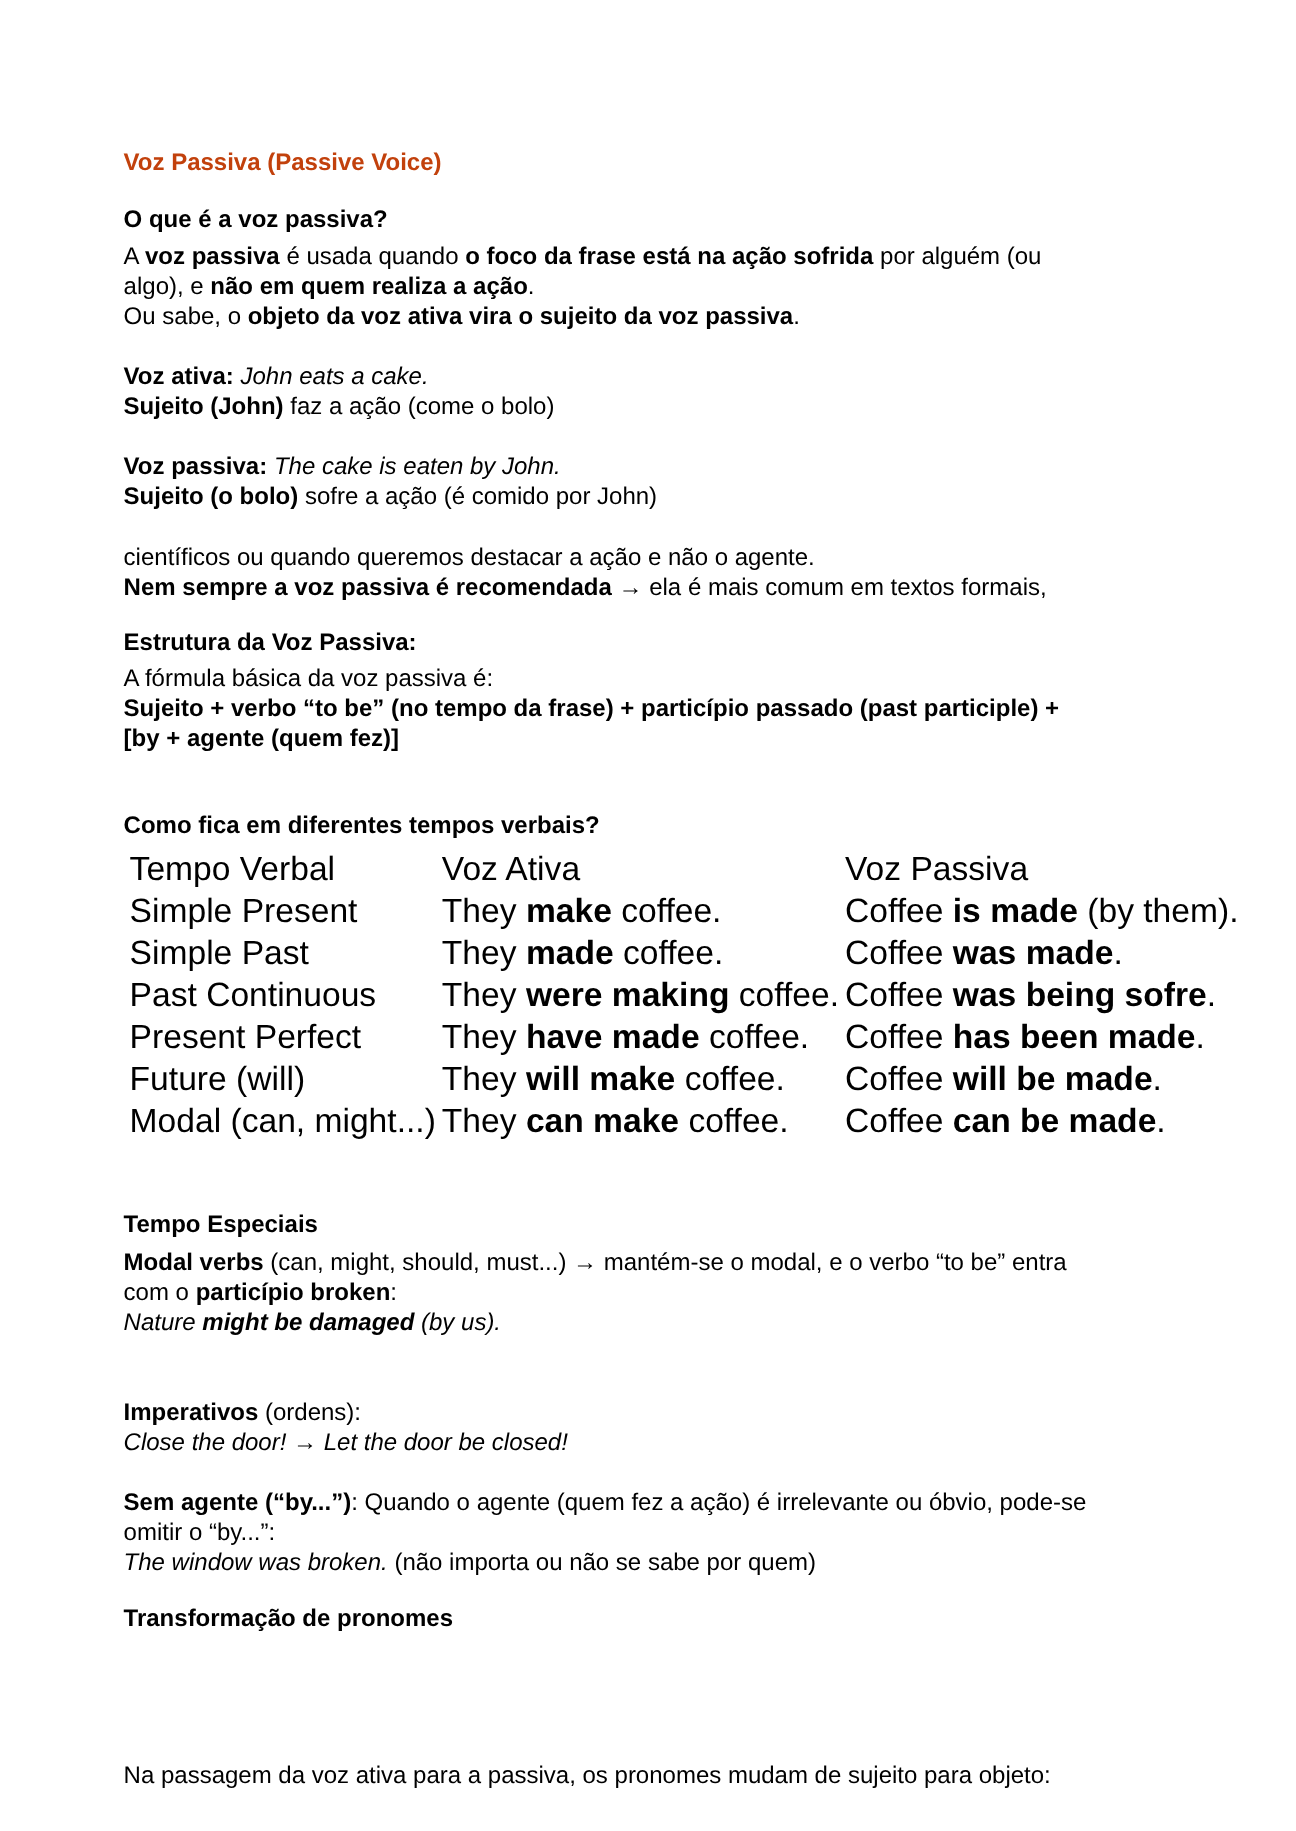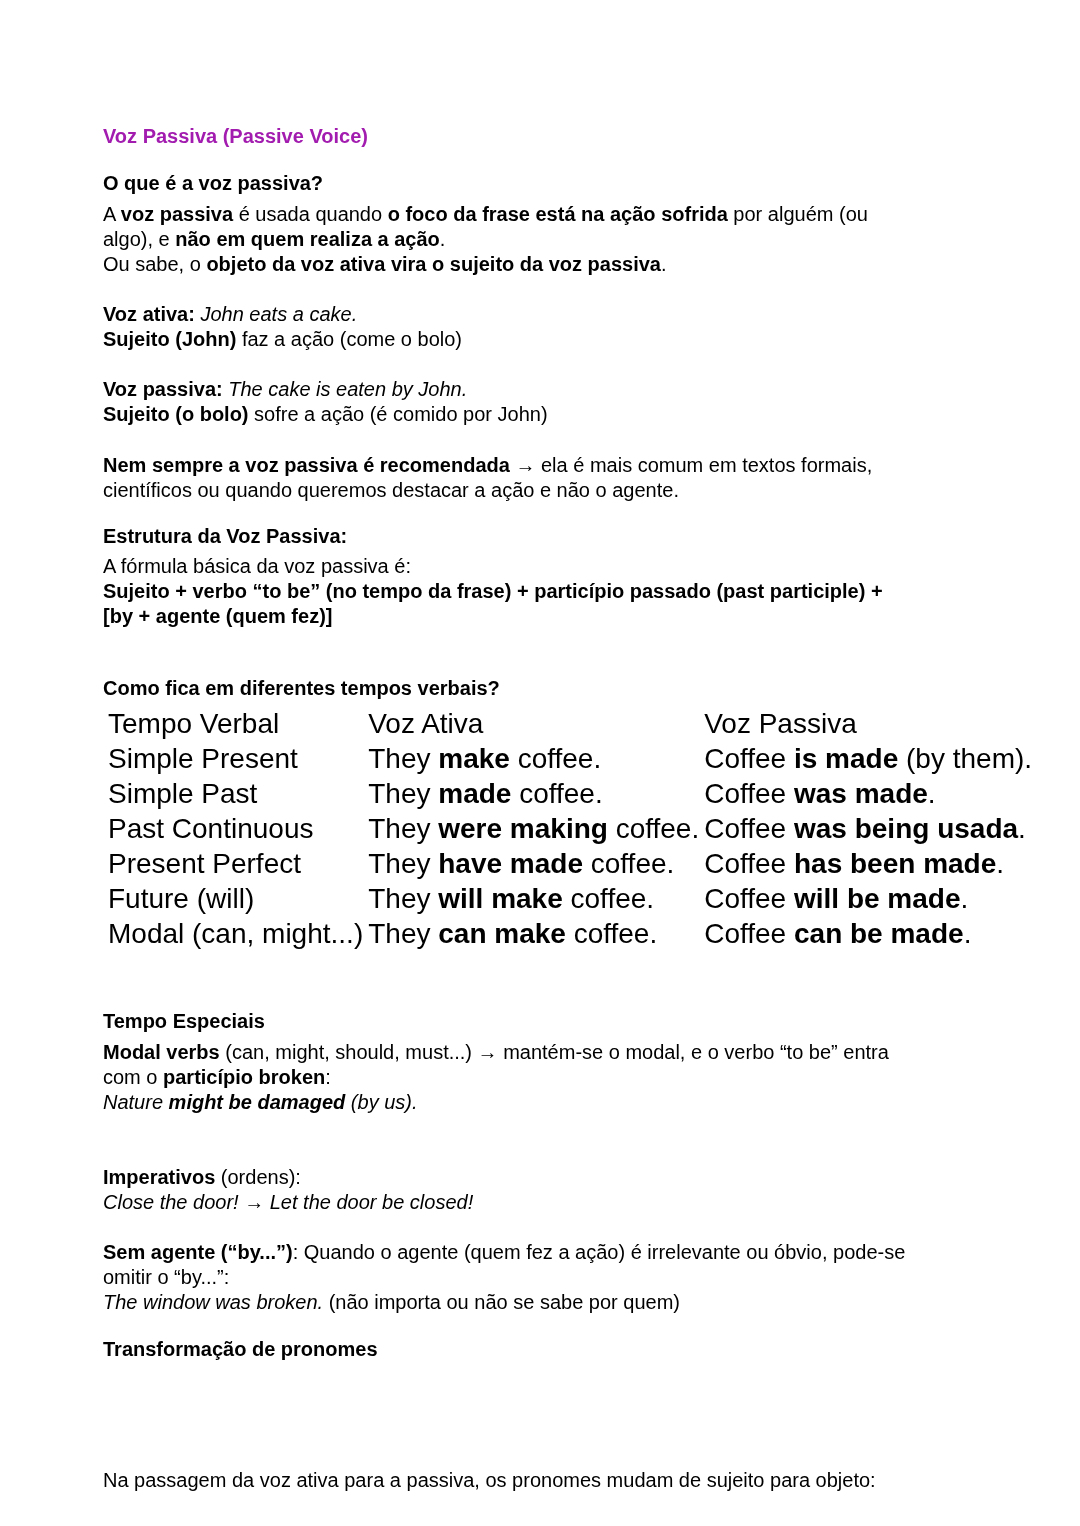--- a/index.html
+++ b/index.html
@@ -18,21 +18,21 @@
       overflow: hidden;
     }
     .page {
       position: absolute;
       left: 103px;
       top: 0;
       width: 900px;
     }
     .blk { position: absolute; left: 0; width: 900px; }
     .title {
-      color: #a21caf;
+      color: #c2410c;
       font-weight: bold;
       font-size: 20px;
     }
     .h { font-weight: bold; }
     b { font-weight: bold; }
     i { font-style: italic; }
     .para div { min-height: 25px; }
     table.tenses {
       position: absolute;
       left: 0;
@@ -69,22 +69,22 @@
     <div><b>Voz ativa:</b><i> John eats a cake.</i></div>
     <div><b>Sujeito (John)</b><span> faz a ação (come o bolo)</span></div>
   </div>
 
   <div class="blk para" style="top:377px;">
     <div><b>Voz passiva:</b><i> The cake is eaten by John.</i></div>
     <div><b>Sujeito (o bolo)</b><span> sofre a ação (é comido por John)</span></div>
   </div>
 
   <div class="blk para" style="top:453px;">
+    <div>científicos ou quando queremos destacar a ação e não o agente.</div>
     <div><b>Nem sempre a voz passiva é recomendada</b><span> → ela é mais comum em textos formais,</span></div>
-    <div>científicos ou quando queremos destacar a ação e não o agente.</div>
   </div>
 
   <div class="blk h" style="top:524px;">Estrutura da Voz Passiva:</div>
   <div class="blk para" style="top:554px;">
     <div>A fórmula básica da voz passiva é:</div>
     <div class="h">Sujeito + verbo “to be” (no tempo da frase) + particípio passado (past participle) +</div>
     <div class="h">[by + agente (quem fez)]</div>
   </div>
 
   <div class="blk h" style="top:676px;">Como fica em diferentes tempos verbais?</div>
@@ -102,21 +102,21 @@
       <td class="c3"><span>Coffee </span><b>is made</b><span> (by them).</span></td>
     </tr>
     <tr>
       <td class="c1">Simple Past</td>
       <td class="c2"><span>They </span><b>made</b><span> coffee.</span></td>
       <td class="c3"><span>Coffee </span><b>was made</b><span>.</span></td>
     </tr>
     <tr>
       <td class="c1">Past Continuous</td>
       <td class="c2"><span>They </span><b>were making</b><span> coffee.</span></td>
-      <td class="c3"><span>Coffee </span><b>was being usada</b><span>.</span></td>
+      <td class="c3"><span>Coffee </span><b>was being sofre</b><span>.</span></td>
     </tr>
     <tr>
       <td class="c1">Present Perfect</td>
       <td class="c2"><span>They </span><b>have made</b><span> coffee.</span></td>
       <td class="c3"><span>Coffee </span><b>has been made</b><span>.</span></td>
     </tr>
     <tr>
       <td class="c1">Future (will)</td>
       <td class="c2"><span>They </span><b>will make</b><span> coffee.</span></td>
       <td class="c3"><span>Coffee </span><b>will be made</b><span>.</span></td>

